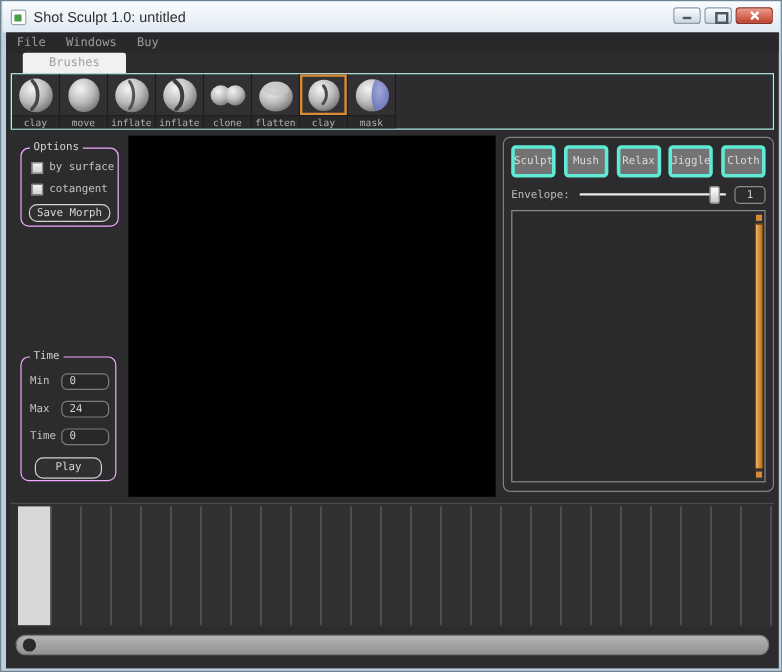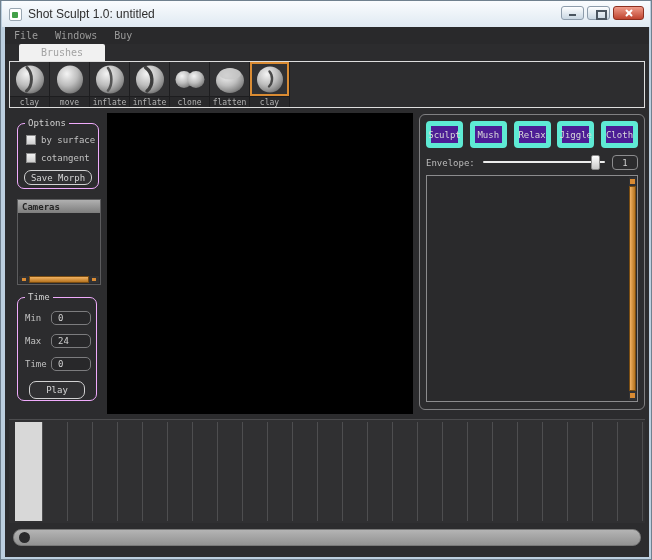--- a/index.html
+++ b/index.html
@@ -88,21 +88,21 @@
   .time-row:first-of-type{margin-top:13px;}
   .time-label{font-size:9px;color:#c2c2c2;width:22px;}
   .tfield{width:40px;height:14px;border:1px solid #7c7c7e;border-radius:5px;background:#28282a;
     color:#d0d0d0;font-size:9px;display:flex;align-items:center;padding-left:6px;}
   .play-btn{width:56px;height:18px;margin:10px auto 0 auto;}
 
   
   .rpanel{position:absolute;left:414px;top:87px;width:226px;height:296px;
     border:1px solid #808082;border-radius:6px;background:#2c2c2e;}
   .tool-row{position:absolute;left:6px;right:6px;top:6px;display:flex;justify-content:space-between;}
-  .tool-btn{width:37px;height:27px;border:5px solid #5eead4;border-radius:4px;background:#4c1d95;
+  .tool-btn{width:37px;height:27px;border:3px solid #5eead4;border-radius:4px;background:#737373;
     color:#dadada;font-size:9px;display:flex;align-items:center;justify-content:center;}
   .envelope-row{position:absolute;left:6px;right:6px;top:40px;height:15px;display:flex;align-items:center;}
   .env-label{font-size:9px;color:#bdbdbd;flex:0 0 auto;}
   .slider{flex:1;position:relative;height:15px;margin:0 7px 0 8px;}
   .slider-track{position:absolute;left:0;right:0;top:6px;height:2px;background:#ececec;border-radius:1px;}
   .slider-handle{position:absolute;right:5px;top:0;width:9px;height:15px;
     background:linear-gradient(#ffffff,#c8c8c8);border:1px solid #8a8a8a;border-radius:2px;}
   .env-value{width:26px;height:15px;border:1px solid #8c8c8e;border-radius:4px;font-size:9px;
     color:#d0d0d0;display:flex;align-items:center;justify-content:center;flex:0 0 auto;}
   .rlist{position:absolute;left:6px;right:6px;top:60px;bottom:7px;border:1px solid #8c8c8e;
@@ -231,48 +231,48 @@
       <div class="brush-cell">
         <div class="brush-btn selected">
             <svg width="34" height="33" viewBox="0 0 34 33">
               <circle cx="17" cy="16.5" r="13" fill="url(#gSphere)"></circle>
               <path d="M16.5 8.5 C 20 12.5, 20 19.5, 16 23.5" stroke="#4a4a4a" stroke-width="2.4" fill="none" stroke-linecap="round"></path>
             </svg>
           </div>
         <div class="brush-label">clay</div>
       </div>
 
+      <div class="brush-cell">
+        <div class="brush-btn">
+            <svg width="34" height="33" viewBox="0 0 34 33">
+              <circle cx="17" cy="16.5" r="13.5" fill="url(#gSphere)"></circle>
+              <path d="M20 3.2 A 13.5 13.5 0 0 1 20 29.8 C 15.5 23.5, 15.5 9.5, 20 3.2 Z" fill="url(#gBlue)"></path>
+            </svg>
+          </div>
+        <div class="brush-label">mask</div>
+      </div>
 
       <div class="toolbar-filler"></div>
     </div>
 
     <div class="viewport"></div>
 
     <div class="group options">
       <span class="group-legend">Options</span>
       <div class="check-row">
         <span class="checkbox"></span>
         <span class="check-label">by surface</span>
       </div>
       <div class="check-row">
         <span class="checkbox"></span>
         <span class="check-label">cotangent</span>
       </div>
       <div class="btn save-morph">Save Morph</div>
     </div>
 
-    <div class="cameras">
-      <div class="cameras-header">Cameras</div>
-      <div class="cameras-list"></div>
-      <div class="hscroll">
-        <div class="scroll-end"></div>
-        <div class="hthumb"></div>
-        <div class="scroll-end"></div>
-      </div>
-    </div>
 
     <div class="group time">
       <span class="group-legend">Time</span>
       <div class="time-row">
         <span class="time-label">Min</span>
         <span class="tfield">0</span>
       </div>
       <div class="time-row">
         <span class="time-label">Max</span>
         <span class="tfield">24</span>

